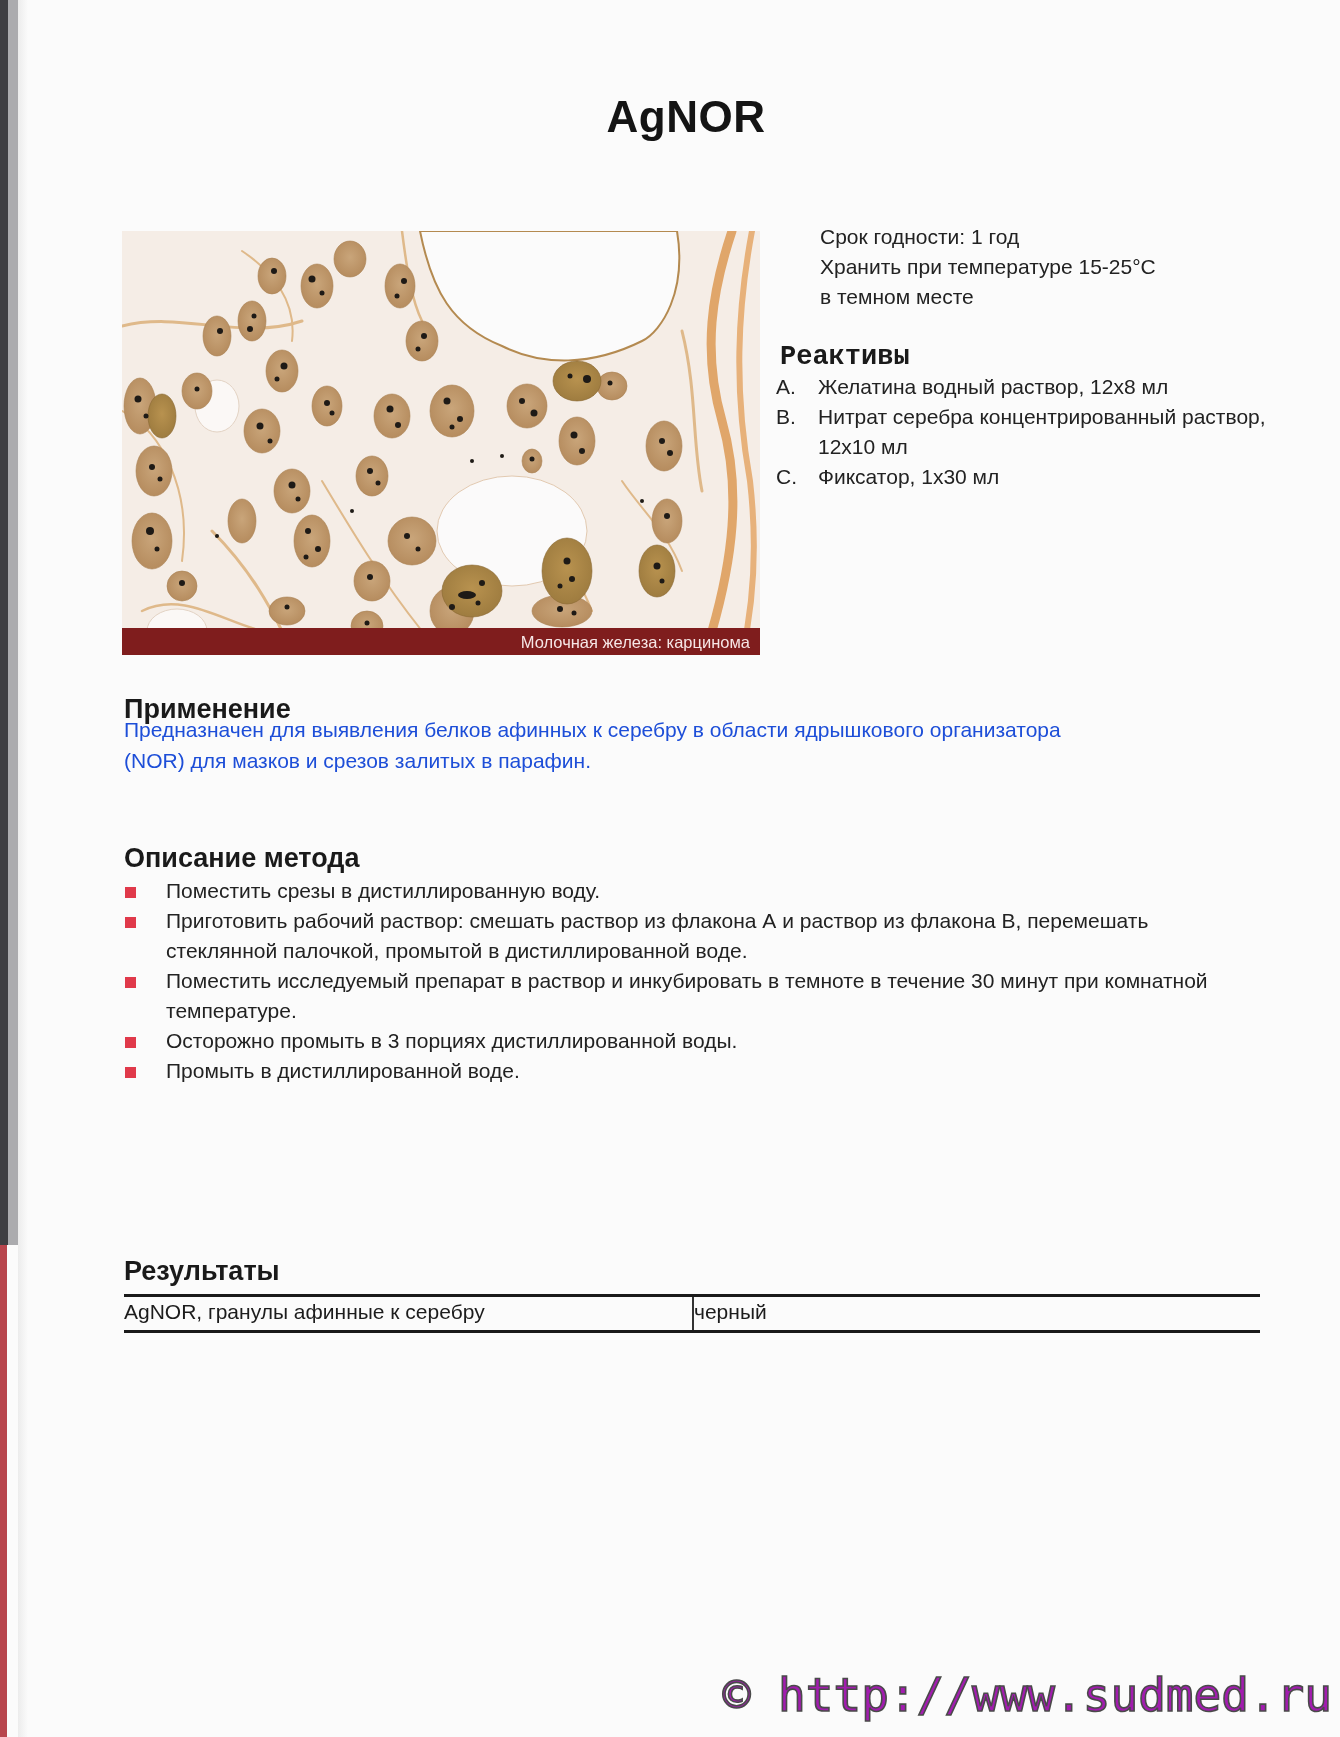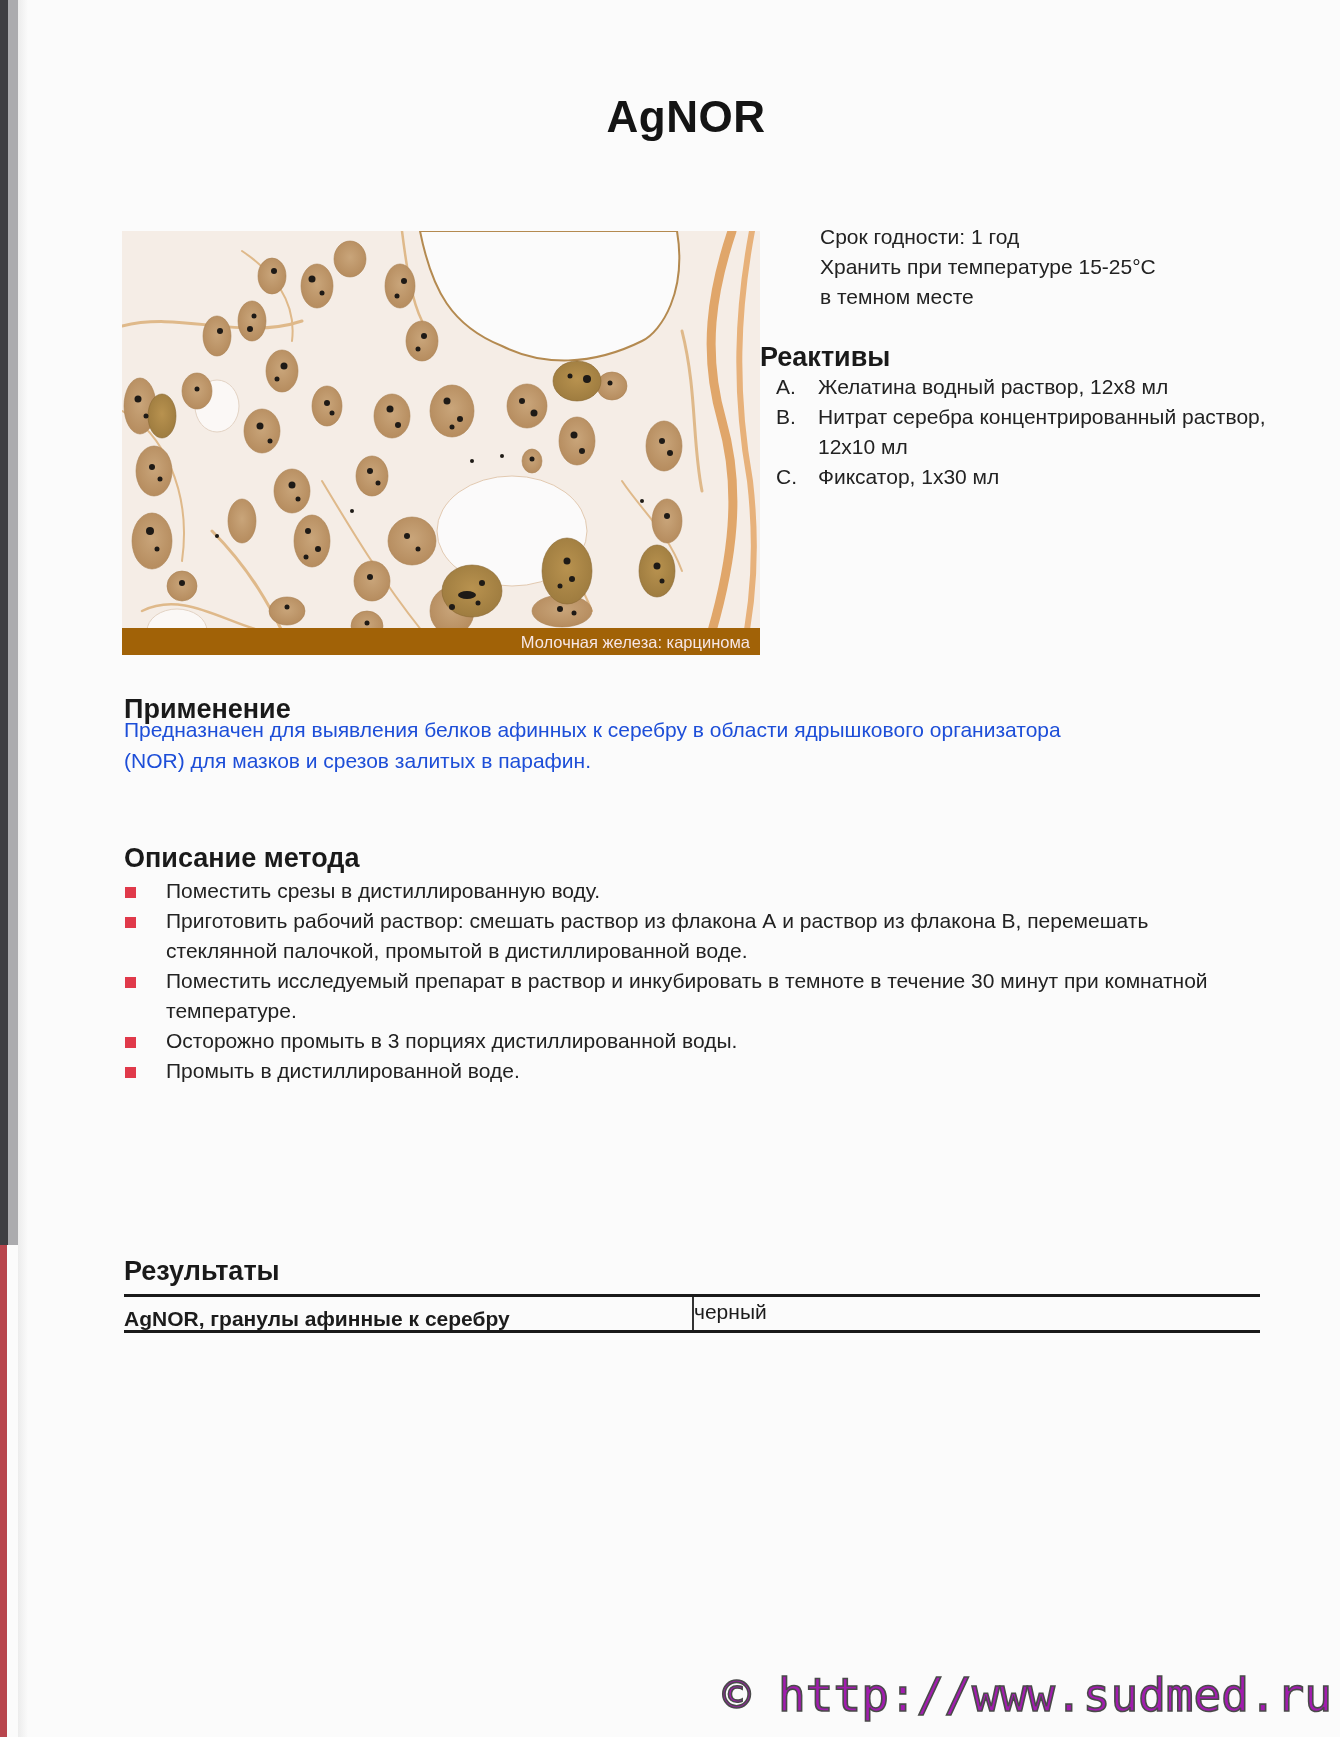--- a/index.html
+++ b/index.html
@@ -11,43 +11,43 @@
   .edge-dark { position: absolute; left: 0; top: 0; width: 8px; height: 1245px; background: #3e3e42; }
   .edge-dark2 { position: absolute; left: 8px; top: 0; width: 10px; height: 1245px; background: #6a6a70; opacity: .55; }
   .edge-red { position: absolute; left: 0; top: 1245px; width: 7px; height: 492px; background: #b8454d; }
   .edge-shade { position: absolute; left: 18px; top: 0; width: 10px; height: 1737px; background: linear-gradient(90deg,#ececec,#fbfbfb); }
 
   .title { position: absolute; left: 0; width: 1372px; top: 92px; text-align: center;
            font-size: 44px; font-weight: 700; letter-spacing: 0.5px; color: #141414; }
 
   .figure { position: absolute; left: 122px; top: 231px; width: 638px; height: 424px; }
   .figure svg { display: block; }
-  .caption-bar { position: absolute; left: 0; bottom: 0; width: 638px; height: 27px; background: #a16207; }
+  .caption-bar { position: absolute; left: 0; bottom: 0; width: 638px; height: 27px; background: #7f1d1d; }
   .caption { position: absolute; right: 10px; bottom: 3px; color: #f6e6e6; font-size: 16.5px; }
 
   .info { position: absolute; left: 820px; top: 222px; font-size: 21px; line-height: 30px; color: #222; }
   .h2 { font-weight: 700; font-size: 27px; color: #1a1a1a; }
-  .reagents-h { position: absolute; left: 760px; top: 342px; }
+  .reagents-h { position: absolute; left: 780px; top: 342px; font-family: Liberation Mono, monospace; }
   .reagents { position: absolute; left: 776px; top: 372px; font-size: 21px; line-height: 30px; color: #222; }
   .reagent { display: flex; }
   .reagent .letter { width: 42px; flex: none; }
   .reagent .text { width: 460px; }
 
   .apply-h { position: absolute; left: 124px; top: 694px; }
   .apply-text { position: absolute; left: 124px; top: 714px; width: 1000px; font-size: 21px; line-height: 31px; color: #1d4ed8; }
 
   .method-h { position: absolute; left: 124px; top: 843px; }
   .method { position: absolute; left: 124px; top: 876px; width: 1130px; font-size: 21px; line-height: 30px; color: #222; }
   .step { position: relative; padding-left: 42px; }
   .step .bullet { position: absolute; left: 1px; top: 11px; width: 11px; height: 11px; background: #e0394a; }
   .step.hang { padding-left: 0; text-indent: 42px; }
 
   .results-h { position: absolute; left: 124px; top: 1256px; }
   .results { position: absolute; left: 124px; top: 1294px; width: 1136px; border-top: 3px solid #1a1a1a; border-bottom: 3px solid #1a1a1a; display: flex; height: 33px; font-size: 21px; }
-  .results .c1 { width: 568px; border-right: 2px solid #333; padding-top: 10px; font-weight: bold; }
+  .results .c1 { width: 568px; border-right: 2px solid #333; padding-top: 3px; }
   .results .c2 { flex: 1; padding-top: 3px; padding-right: 40px; }
 
   .watermark { position: absolute; right: 8px; top: 1668px; font-family: "DejaVu Sans Mono", monospace;
                font-size: 46px; color: #a21caf; -webkit-text-stroke: 1.6px #4a4a4a; letter-spacing: 0px; }
 </style>
 </head>
 <body>
 
 <div class="edge-dark"></div>
 <div class="edge-dark2"></div>

